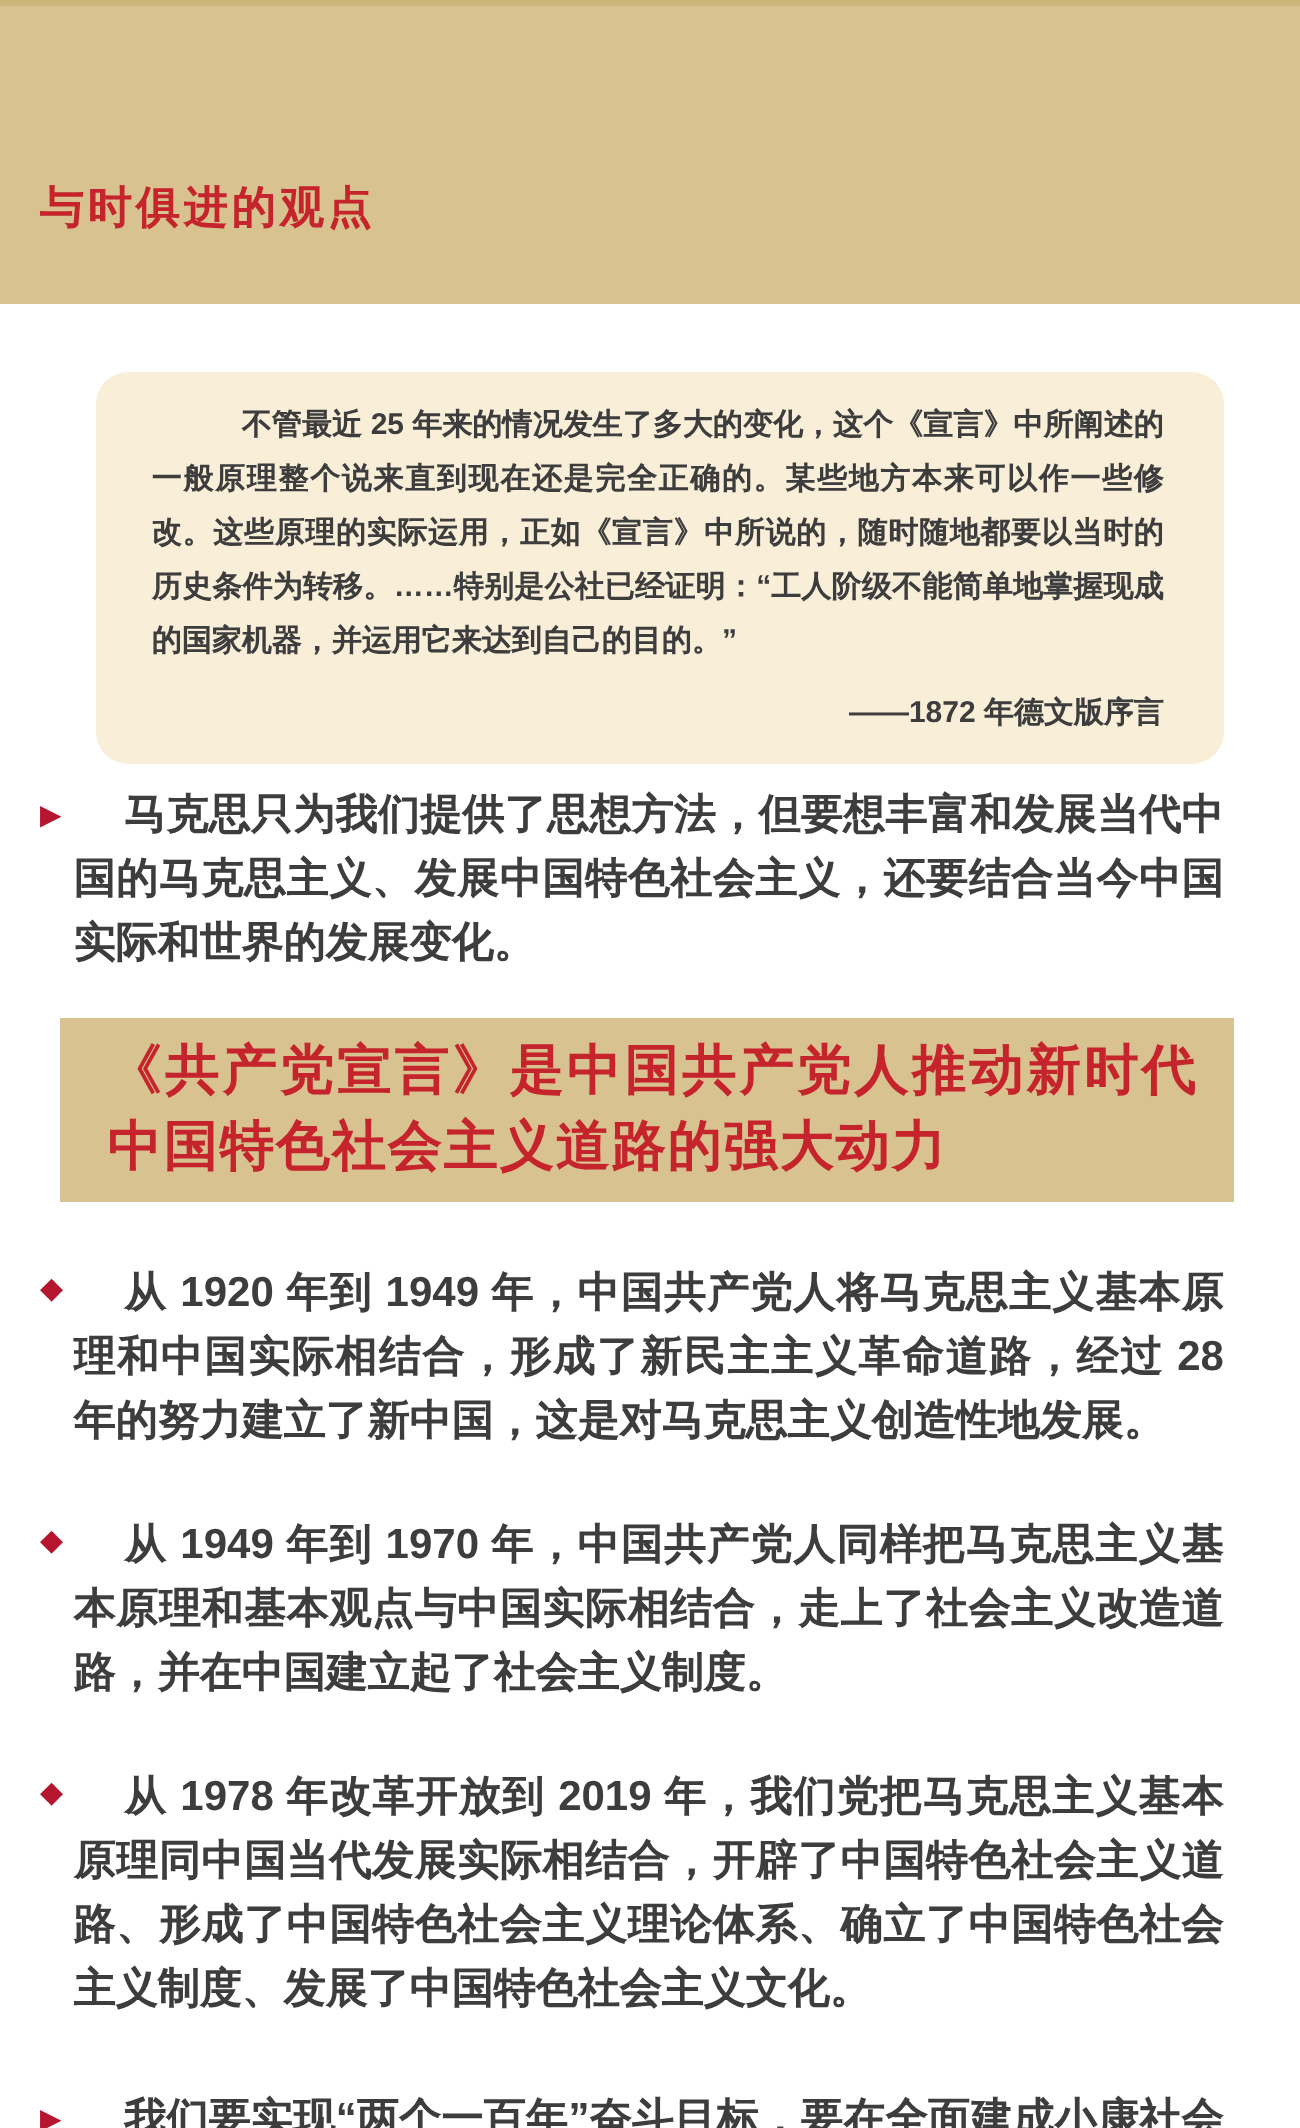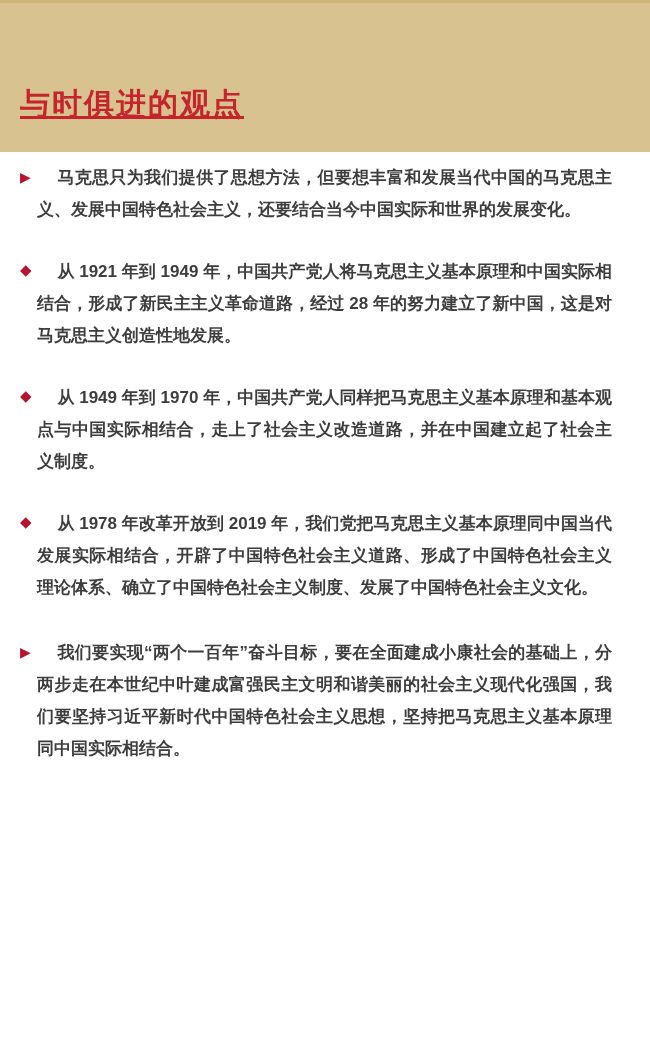--- a/index.html
+++ b/index.html
@@ -24,25 +24,24 @@
   
   .top-band {
     width: 100%;
     height: 152px;
     background: var(--band-tan);
     border-top: 3px solid #cdb57c;
     padding: 86px 0 0 20px;
   }
   .page-title {
     color: var(--accent-red);
-    font-size: 30px;
+    font-size: 22px;
     font-weight: bold;
     letter-spacing: 2px;
     line-height: 30px;
-    text-decoration: underline;
   }
 
   
   .quote-box {
     margin: 34px 38px 0 48px;
     background: var(--quote-cream);
     border-radius: 16px;
     padding: 13px 30px 12px 28px;
   }
   .quote-text {
@@ -70,21 +69,21 @@
   .point .marker {
     position: absolute;
     left: -17px;
     top: 5px;
     color: var(--marker-red);
     font-size: 14px;
     line-height: 20px;
   }
   .point .marker.diamond { font-size: 15px; top: 4px; }
   .point .point-text {
-    font-size: 17px;
+    font-size: 21px;
     font-weight: bold;
     line-height: 32px;
     text-align: justify;
     text-indent: 1.2em;
     color: var(--text-dark);
   }
   .intro-point { margin-top: 10px; }
   .body-point { margin-top: 30px; }
   .body-point.last { margin-top: 33px; }
 
@@ -105,30 +104,37 @@
 </style>
 </head>
 <body>
 
 <div class="page">
 
   <header class="top-band">
     <h1 class="page-title">与时俱进的观点</h1>
   </header>
 
+  <section class="quote-box">
+    <p class="quote-text">不管最近 25 年来的情况发生了多大的变化，这个《宣言》中所阐述的一般原理整个说来直到现在还是完全正确的。某些地方本来可以作一些修改。这些原理的实际运用，正如《宣言》中所说的，随时随地都要以当时的历史条件为转移。……特别是公社已经证明：“工人阶级不能简单地掌握现成的国家机器，并运用它来达到自己的目的。”</p>
+    <p class="quote-attribution">——1872 年德文版序言</p>
+  </section>
 
   <div class="point intro-point">
     <span class="marker triangle">▶</span>
     <p class="point-text">马克思只为我们提供了思想方法，但要想丰富和发展当代中国的马克思主义、发展中国特色社会主义，还要结合当今中国实际和世界的发展变化。</p>
   </div>
 
+  <section class="banner">
+    <h2 class="banner-title">《共产党宣言》是中国共产党人推动新时代中国特色社会主义道路的强大动力</h2>
+  </section>
 
   <div class="point body-point">
     <span class="marker diamond">◆</span>
-    <p class="point-text">从 1921 年到 1949 年，中国共产党人将马克思主义基本原理和中国实际相结合，形成了新民主主义革命道路，经过 28 年的努力建立了新中国，这是对马克思主义创造性地发展。</p>
+    <p class="point-text">从 1920 年到 1949 年，中国共产党人将马克思主义基本原理和中国实际相结合，形成了新民主主义革命道路，经过 28 年的努力建立了新中国，这是对马克思主义创造性地发展。</p>
   </div>
 
   <div class="point body-point">
     <span class="marker diamond">◆</span>
     <p class="point-text">从 1949 年到 1970 年，中国共产党人同样把马克思主义基本原理和基本观点与中国实际相结合，走上了社会主义改造道路，并在中国建立起了社会主义制度。</p>
   </div>
 
   <div class="point body-point">
     <span class="marker diamond">◆</span>
     <p class="point-text">从 1978 年改革开放到 2019 年，我们党把马克思主义基本原理同中国当代发展实际相结合，开辟了中国特色社会主义道路、形成了中国特色社会主义理论体系、确立了中国特色社会主义制度、发展了中国特色社会主义文化。</p>

